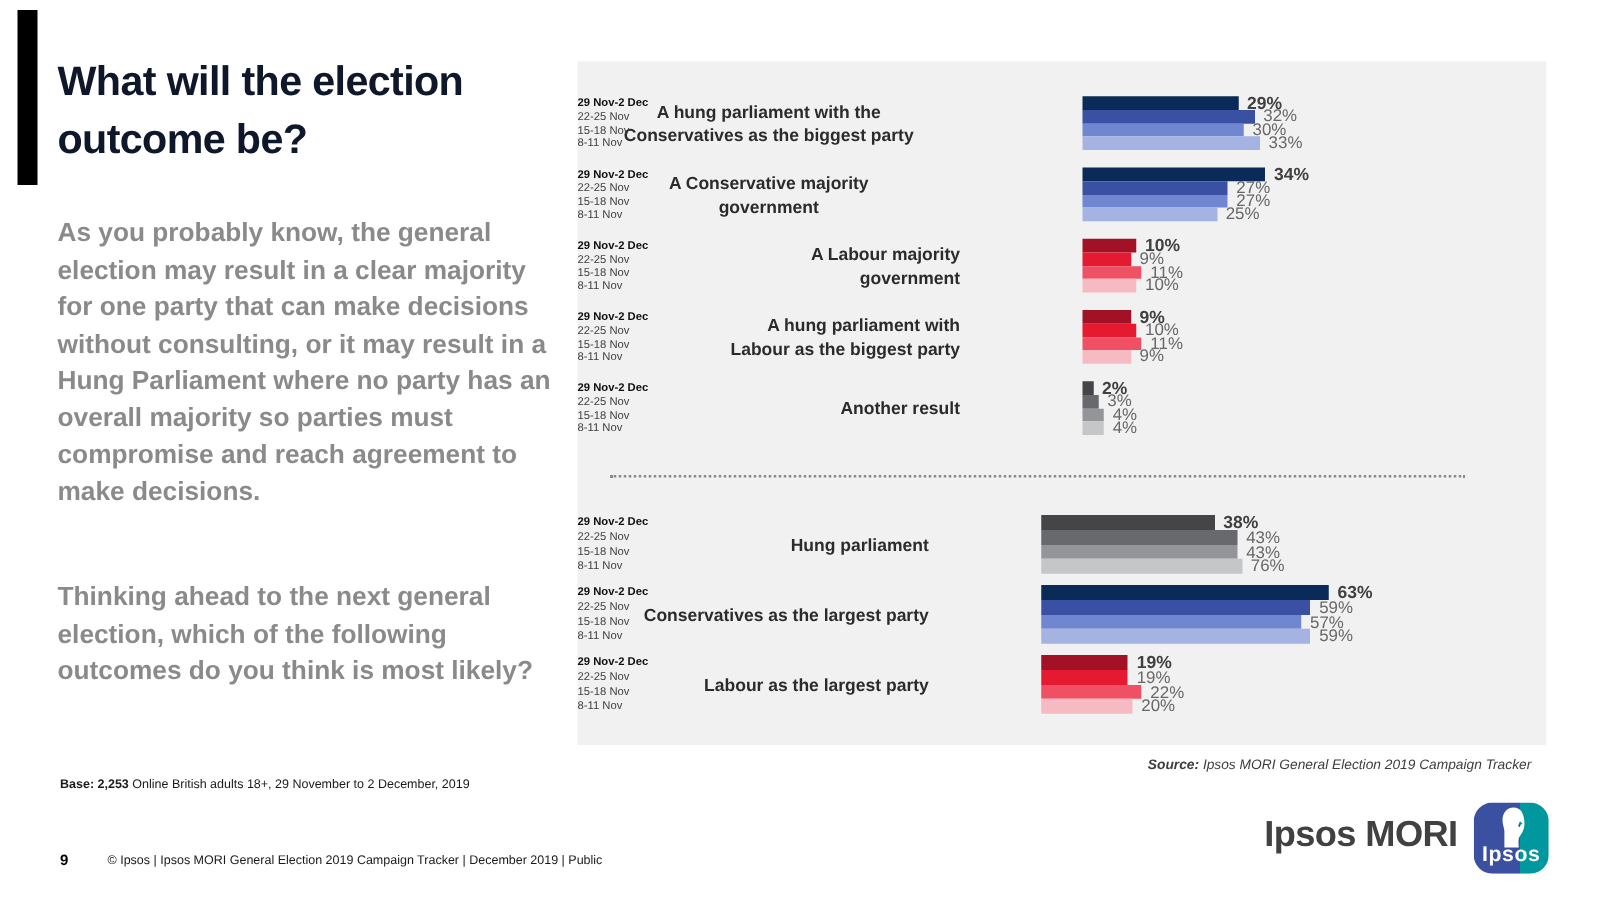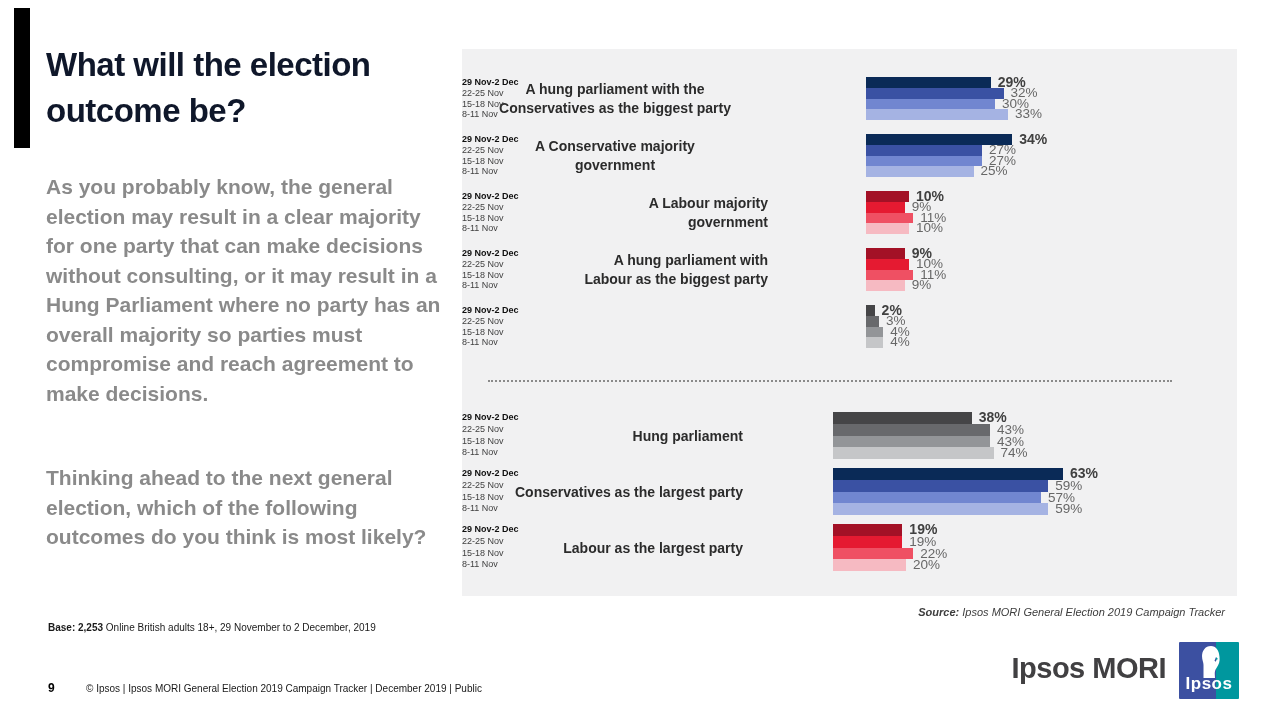--- a/index.html
+++ b/index.html
@@ -54,21 +54,21 @@
 
   .page-num { position:absolute; left:48px; top:681px; font-size:12px; font-weight:700; color:#000; }
   .copyright { position:absolute; left:86px; top:683px; font-size:10px; color:#1a1a1a; }
 
   .brand {
     position:absolute; right:114px; top:652px; font-size:29px; font-weight:700;
     color:#414042; letter-spacing:-0.5px;
   }
   .logo {
     position:absolute; left:1179px; top:642px; width:60px; height:57px;
-    border-radius:1px; overflow:hidden; display:flex;
+    border-radius:15px; overflow:hidden; display:flex;
   }
   .logo .blue { width:62%; height:100%; background:#3c50a1; }
   .logo .teal { width:38%; height:100%; background:#00979e; }
   .logo .head { position:absolute; left:19px; top:3px; width:26px; height:36px; }
   .logo .word {
     position:absolute; left:0; right:0; bottom:5px; text-align:center;
     color:#ffffff; font-size:17px; font-weight:700; letter-spacing:0.5px;
   }
 </style>
 </head>
@@ -174,20 +174,21 @@
             <div class="bar" style="left: 404px; top: 0px; height: 10.75px; width: 47.3px; background: rgb(239, 80, 99);"></div>
             <span class="val" style="left: 458.3px; line-height: 10.75px;">11%</span>
           </div>
           <div class="row" style="top: 32.25px; height: 10.75px;">
             <span class="date" style="width: 396px; line-height: 10.75px;">8-11 Nov</span>
             <div class="bar" style="left: 404px; top: 0px; height: 10.75px; width: 38.7px; background: rgb(246, 186, 194);"></div>
             <span class="val" style="left: 449.7px; line-height: 10.75px;">9%</span>
           </div>
         </div>
         <div class="group" style="height: 43px; margin-bottom: 14px;">
+          <div class="cat" style="width: 306px;">Another result</div>
           <div class="row" style="top: 0px; height: 10.75px;">
             <span class="date first" style="width: 396px; line-height: 10.75px;">29 Nov-2 Dec</span>
             <div class="bar" style="left: 404px; top: 0px; height: 10.75px; width: 8.6px; background: rgb(69, 69, 71);"></div>
             <span class="val first" style="left: 419.6px; line-height: 10.75px;">2%</span>
           </div>
           <div class="row" style="top: 10.75px; height: 10.75px;">
             <span class="date" style="width: 396px; line-height: 10.75px;">22-25 Nov</span>
             <div class="bar" style="left: 404px; top: 0px; height: 10.75px; width: 12.9px; background: rgb(104, 105, 108);"></div>
             <span class="val" style="left: 423.9px; line-height: 10.75px;">3%</span>
           </div>
@@ -218,21 +219,21 @@
             <span class="val" style="left: 534.95px; line-height: 11.75px;">43%</span>
           </div>
           <div class="row" style="top: 23.5px; height: 11.75px;">
             <span class="date" style="width: 361px; line-height: 11.75px;">15-18 Nov</span>
             <div class="bar" style="left: 371px; top: 0px; height: 11.75px; width: 156.95px; background: rgb(147, 149, 152);"></div>
             <span class="val" style="left: 534.95px; line-height: 11.75px;">43%</span>
           </div>
           <div class="row" style="top: 35.25px; height: 11.75px;">
             <span class="date" style="width: 361px; line-height: 11.75px;">8-11 Nov</span>
             <div class="bar" style="left: 371px; top: 0px; height: 11.75px; width: 160.6px; background: rgb(197, 198, 200);"></div>
-            <span class="val" style="left: 538.6px; line-height: 11.75px;">74%</span>
+            <span class="val" style="left: 538.6px; line-height: 11.75px;">76%</span>
           </div>
         </div>
         <div class="group" style="height: 47px; margin-bottom: 9px;">
           <div class="cat" style="width: 281px; text-align: right;">Conservatives as the largest party</div>
           <div class="row" style="top: 0px; height: 11.75px;">
             <span class="date first" style="width: 361px; line-height: 11.75px;">29 Nov-2 Dec</span>
             <div class="bar" style="left: 371px; top: 0px; height: 11.75px; width: 229.95px; background: rgb(10, 42, 87);"></div>
             <span class="val first" style="left: 607.95px; line-height: 11.75px;">63%</span>
           </div>
           <div class="row" style="top: 11.75px; height: 11.75px;">

